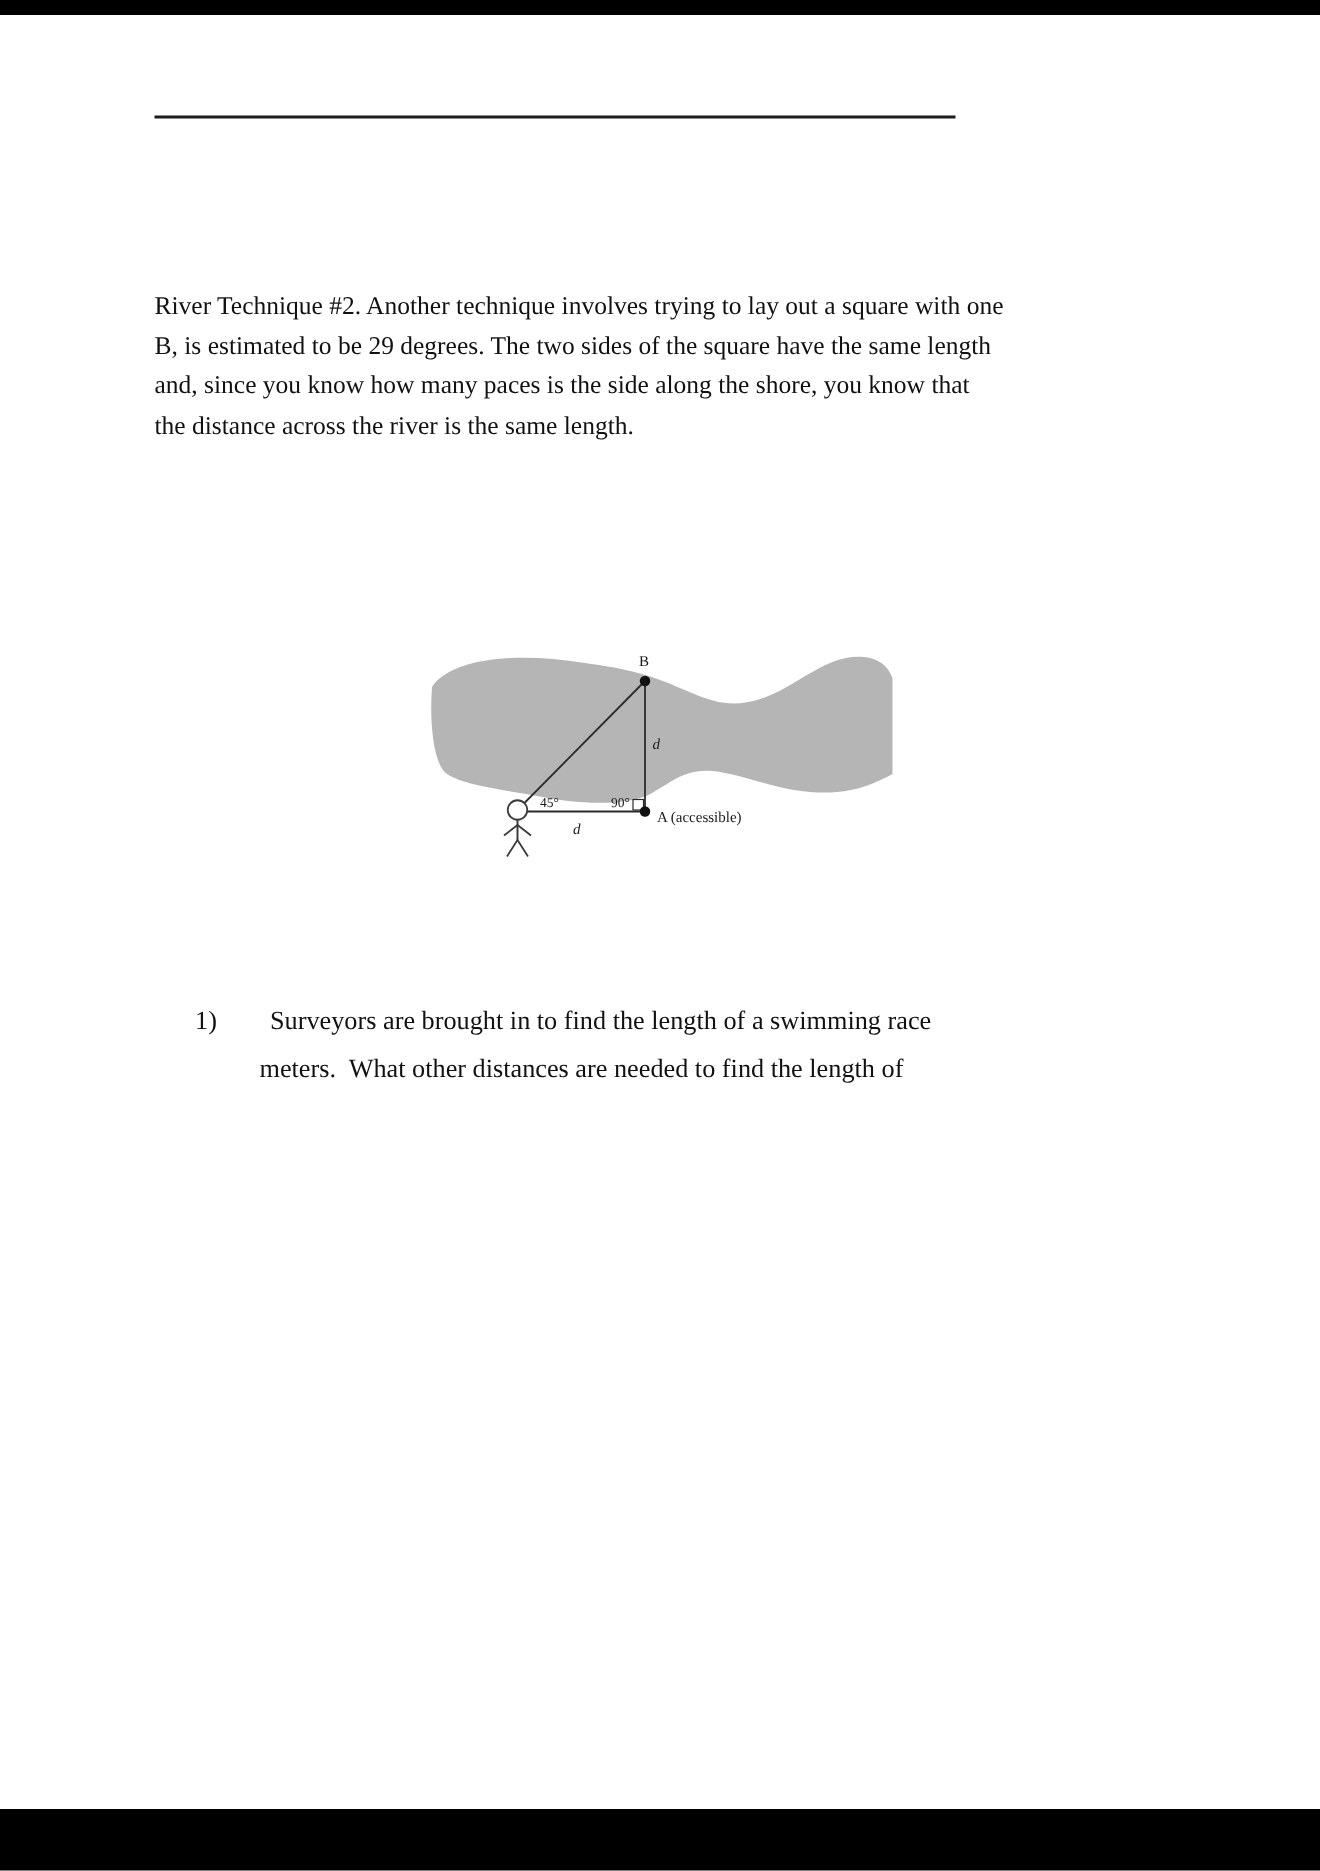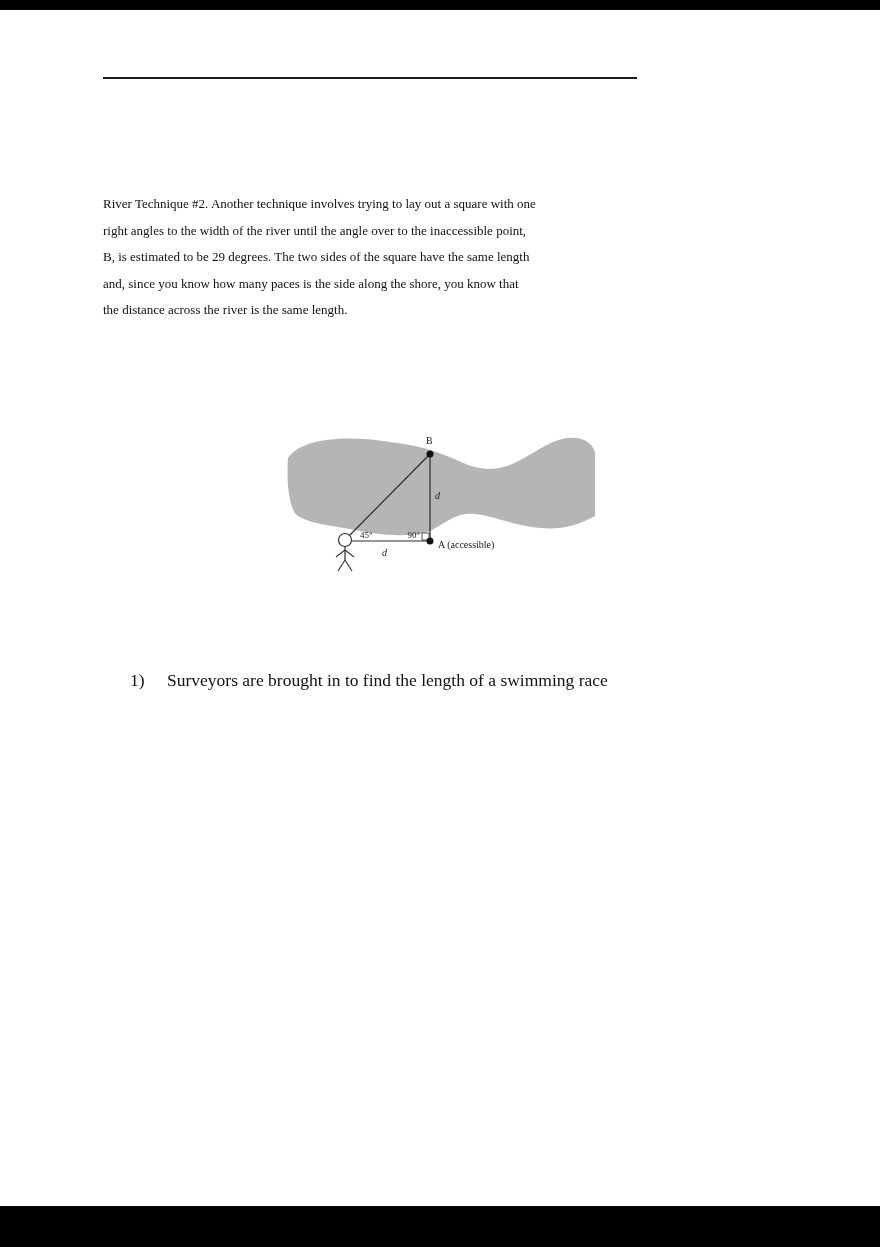--- a/index.html
+++ b/index.html
@@ -15,52 +15,51 @@
   .bar.top { top: 0; height: 10px; }
   .bar.bottom { top: 1206px; height: 41px; }
 
   .rule {
     position: absolute; left: 103px; top: 77px;
     width: 534px; height: 2px; background: #1c1c1c;
   }
 
   .paragraph {
     position: absolute; left: 103px; top: 191px;
-    font-size: 13px;
+    font-size: 17px;
   }
   .paragraph .pline { line-height: 26.6px; white-space: pre; }
 
   .diagram {
     position: absolute; left: 280px; top: 428px;
   }
 
   .question {
     position: absolute; left: 130px; top: 664px;
     font-size: 17.5px;
   }
   .qnum { position: absolute; left: 0; top: 0; line-height: 32px; }
-  .qlines { margin-left: 30px; }
+  .qlines { margin-left: 43px; }
   .qlines .qline { line-height: 32px; white-space: pre; }
   .qlines .qline:first-child { padding-left: 7px; }
 
   svg text { font-family: "Liberation Serif", serif; fill: #1a1a1a; }
   svg .italic { font-style: italic; }
 </style>
 </head>
 <body>
 
 <div class="page">
 
   <div class="bar top"></div>
 
   <div class="rule"></div>
 
   <div class="paragraph">
     <div class="pline">River Technique #2. Another technique involves trying to lay out a square with one</div>
-    <div class="pline">right angles to the width of the river until the angle over to the inaccessible point,</div>
     <div class="pline">B, is estimated to be 29 degrees. The two sides of the square have the same length</div>
     <div class="pline">and, since you know how many paces is the side along the shore, you know that</div>
     <div class="pline">the distance across the river is the same length.</div>
   </div>
 
   <svg class="diagram" width="330" height="152" viewBox="0 0 330 152">
 
     <path d="M 8 30
              C 20 12, 60 6, 110 14
              C 140 18, 152 22, 167 28
@@ -96,18 +95,19 @@
     <text x="140" y="110" font-size="9" text-anchor="end">90°</text>
     <text class="italic" x="155" y="71" font-size="10">d</text>
     <text class="italic" x="102" y="128" font-size="10">d</text>
     <text x="158" y="120" font-size="10">A (accessible)</text>
   </svg>
 
   <div class="question">
     <span class="qnum">1)</span>
     <div class="qlines">
       <div class="qline">Surveyors are brought in to find the length of a swimming race</div>
+      <div class="qline">meters.  What other distances are needed to find the length of</div>
     </div>
   </div>
 
   <div class="bar bottom"></div>
 
 </div>
 
 </body></html>

